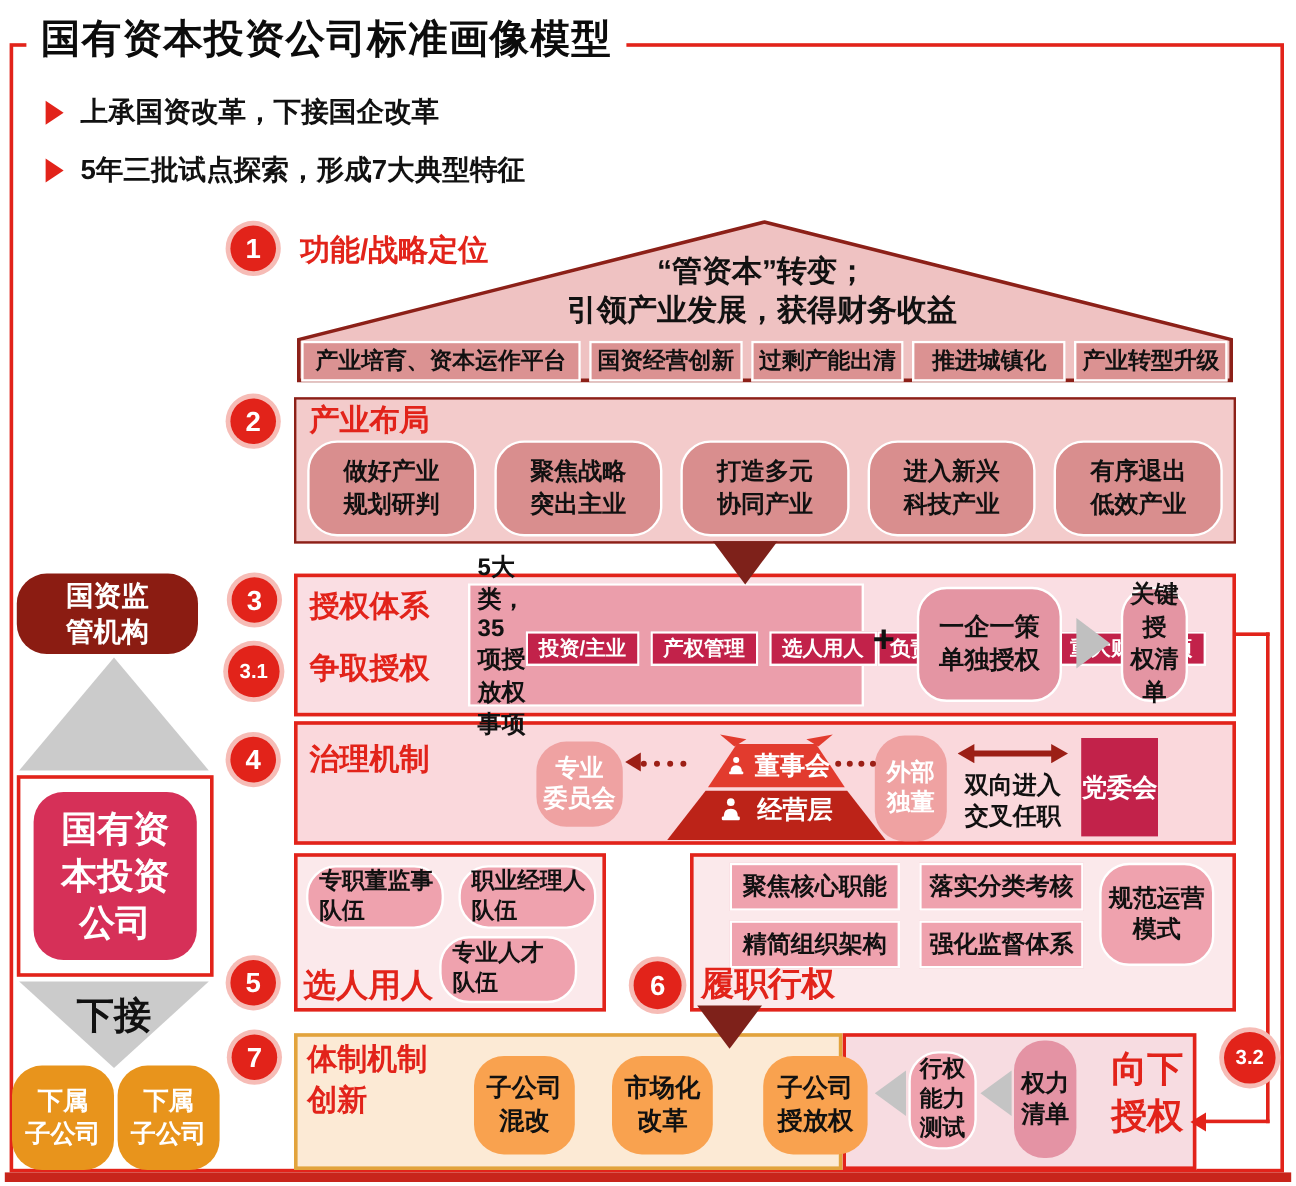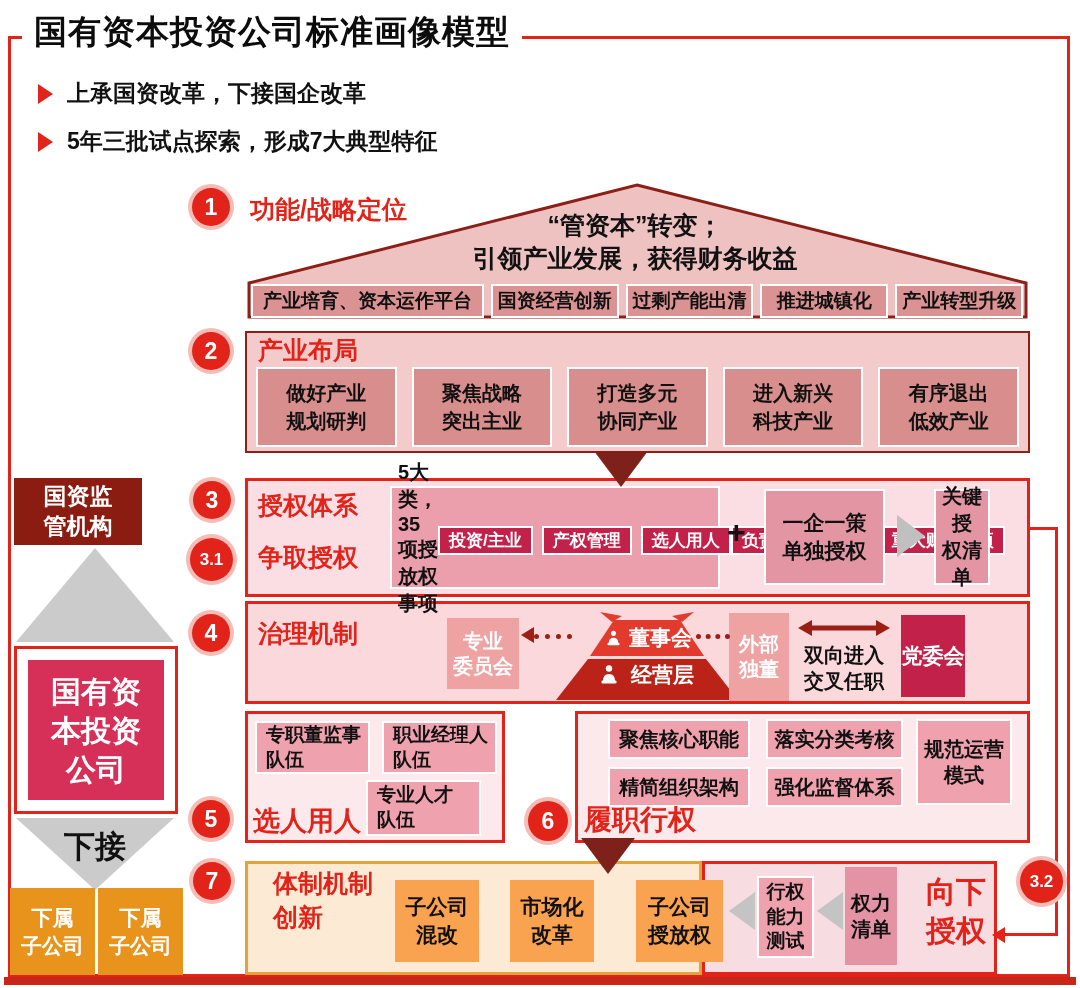--- a/index.html
+++ b/index.html
@@ -1,40 +1,40 @@
 <!DOCTYPE html>
 <html><head>
 <meta charset="utf-8">
 <style>
   * { margin:0; padding:0; box-sizing:border-box; }
   body { background:#fff; }
   .canvas { position:relative; width:1080px; height:988px; background:#fff;
             font-family:"Liberation Sans","DejaVu Sans",sans-serif; color:#111; overflow:hidden; }
   .abs { position:absolute; }
-  .pre { white-space:pre-line; }
+  .pre { white-space:pre-line;border-radius:25px; }
 
   
   .frame { left:8px; top:36px; width:1062px; height:941px; border:3px solid #E2231A; }
   .bottom-bar { left:4px; top:977px; width:1072px; height:8px; background:#C8251B; }
   .title { left:22px; top:10px; background:#fff; padding:0 12px; font-size:33px; font-weight:800;
            letter-spacing:1px; z-index:6; color:#0c0c0c; }
   .bullet { display:flex; align-items:center; gap:14px; font-size:23px; font-weight:bold; z-index:3; }
   .b1 { left:38px; top:78px; } .b2 { left:38px; top:126px; }
   .bullet-tri { width:0; height:0; border-left:15px solid #E2231A; border-top:10px solid transparent;
                 border-bottom:10px solid transparent; }
 
   
   .badge { width:38px; height:38px; border-radius:50%; background:#E2231A; color:#fff; font-weight:bold;
            font-size:23px; display:flex; align-items:center; justify-content:center;
            box-shadow:0 0 0 4px #F6BCB6; z-index:5; }
   .badge.sm { width:43px; height:43px; font-size:17px; }
   .sec-label { color:#E2231A; font-weight:bold; font-size:25px; z-index:4; line-height:1.35; }
 
   
-  .regulator { left:14px; top:478px; width:128px; height:67px; background:#8B1C12; color:#fff; font-weight:bold;
+  .regulator { left:14px; top:478px; width:151px; height:67px; background:#8B1C12; color:#fff; font-weight:bold;
                font-size:23px; line-height:1.3; display:flex; align-items:center; justify-content:center; text-align:center; }
   .tri-up { left:16px; top:548px; width:0; height:0; border-left:79px solid transparent;
             border-right:79px solid transparent; border-bottom:94px solid #CBCBCB; }
   .up-label { left:16px; top:586px; width:158px; text-align:center; font-size:31px; font-weight:bold; z-index:2; }
   .company-outer { left:14px; top:646px; width:164px; height:168px; background:#fff; border:3px solid #E2231A;
                    padding:11px; display:flex; }
   .company-inner { flex:1; background:#D63058; color:#fff; font-weight:bold; font-size:30px; line-height:1.3;
                    display:flex; align-items:center; justify-content:center; text-align:center; }
   .tri-down { left:16px; top:818px; width:0; height:0; border-left:79px solid transparent;
               border-right:79px solid transparent; border-top:72px solid #CBCBCB; }
@@ -135,21 +135,21 @@
   .s6-b1 { left:608px; top:719px; width:142px; height:40px; }
   .s6-b2 { left:766px; top:719px; width:137px; height:40px; }
   .s6-b3 { left:916px; top:719px; width:96px; height:86px; }
   .s6-b4 { left:608px; top:767px; width:142px; height:40px; }
   .s6-b5 { left:766px; top:767px; width:137px; height:40px; }
 
   
   .sec7-left { left:245px; top:861px; width:457px; height:114px; background:#FCEAD5; border:3px solid #E2A33C; z-index:1; }
   .sec7-right { left:702px; top:861px; width:295px; height:114px; background:#F7DCE1; border:3px solid #E2231A; z-index:1; }
   .badge7 { left:193px; top:862px; }
-  .s7-label { left:273px; top:867px; }
+  .s7-label { left:256px; top:867px; }
   .orangebox { background:#F9A24F; display:flex; align-items:center; justify-content:center; text-align:center;
                font-size:21px; font-weight:bold; line-height:1.35; z-index:3; }
   .s7-o1 { left:395px; top:880px; width:84px; height:82px; }
   .s7-o2 { left:510px; top:880px; width:84px; height:82px; }
   .s7-o3 { left:636px; top:880px; width:87px; height:82px; }
   .tri-left { width:0; height:0; border-right:26px solid #C4C4C4; border-top:19px solid transparent;
               border-bottom:19px solid transparent; z-index:2; }
   .s7-t1 { left:729px; top:892px; }
   .s7-t2 { left:817px; top:892px; }
   .s7-p1 { left:757px; top:876px; width:57px; height:82px; background:#EFA2AE; border:2px solid #fff;

